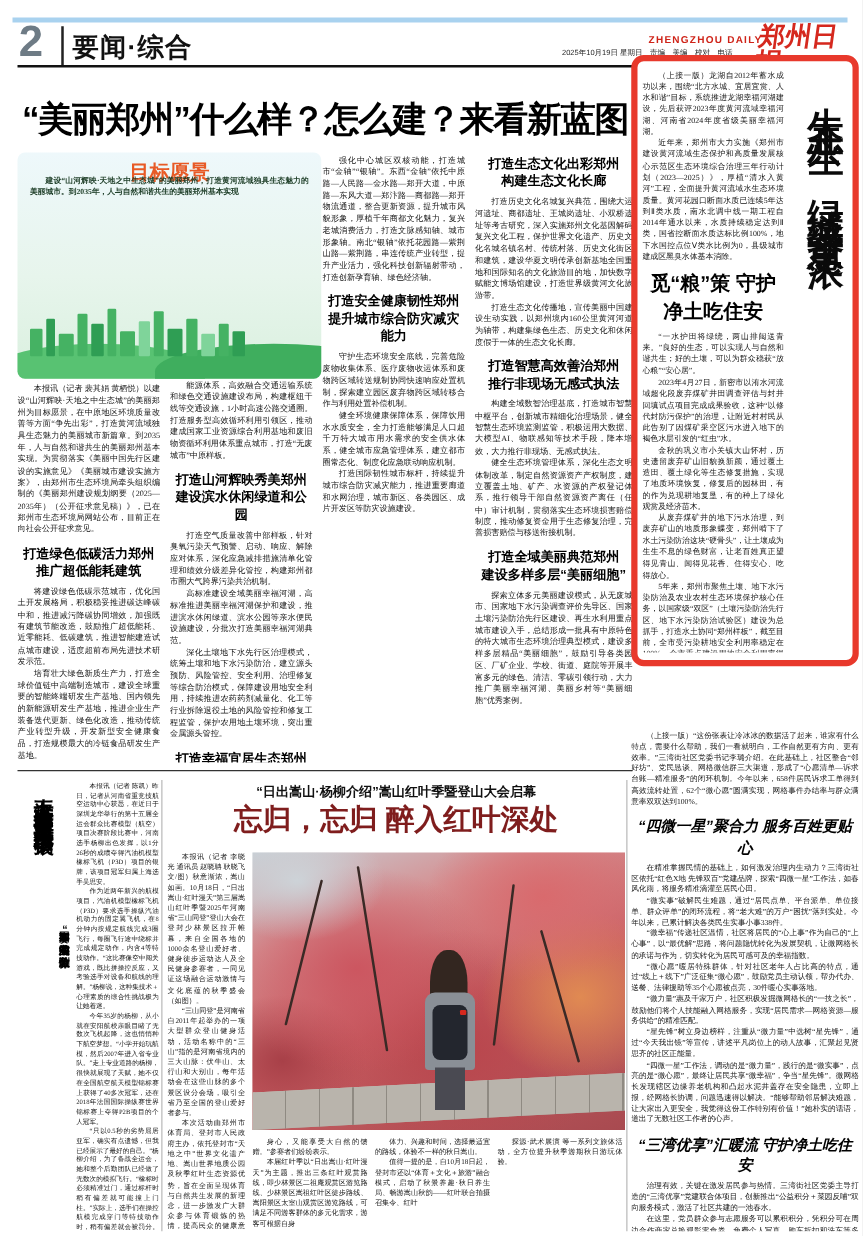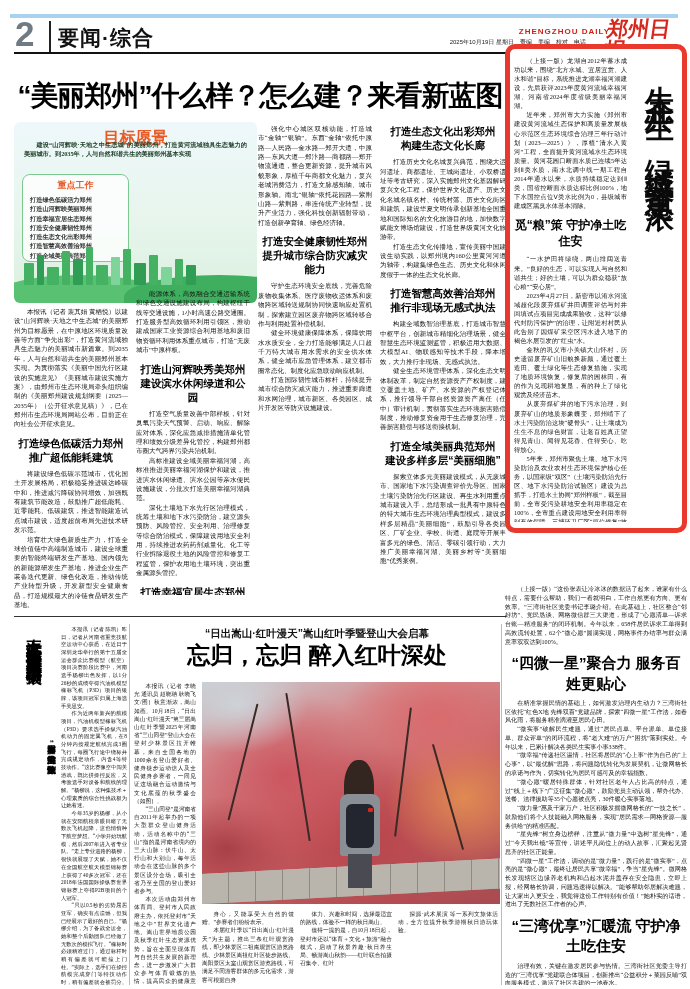--- a/index.html
+++ b/index.html
@@ -38,50 +38,50 @@
   .skyline{left:0;bottom:18px;width:243px;height:40px;display:flex;align-items:flex-end;gap:3px;padding:0 10px;box-sizing:border-box;}
   .skyline span{display:block;background:#45b263;border-radius:1px;}
   .hill1{left:-20px;bottom:-14px;width:170px;height:42px;background:#58c272;border-radius:50% 50% 0 0;}
   .hill2{left:110px;bottom:-16px;width:190px;height:44px;background:#3fae5e;border-radius:50% 50% 0 0;}
   
   .col{overflow:hidden;font-size:6.5px;line-height:1.44;text-align:justify;color:#141414;}
   .col p{margin:0;text-indent:2em;}
   .subhead{font-family:"Liberation Sans",sans-serif;font-weight:bold;text-align:center;font-size:10.5px;
            line-height:1.35;margin:7px 0 5px;white-space:pre-line;text-indent:0;color:#000;}
   .col1{left:14px;top:307px;width:114px;height:306px;}
-  .col2{left:136px;top:289px;width:114px;height:306px;}
+  .col2{left:136px;top:304px;width:114px;height:306px;}
   .col3{left:258px;top:124px;width:114px;height:489px;}
   .col4{left:380px;top:124px;width:126px;height:489px;}
   
   .redbox{left:505px;top:44px;width:182px;height:489px;border:5px solid #e8392c;border-radius:10px;
           box-sizing:border-box;background:#fff;}
   .red-col{left:514px;top:56px;width:113px;height:466px;font-size:6.3px;}
-  .red-subhead{font-size:12px;}
+  .red-subhead{font-size:16px;}
   .vtitle{left:636px;top:62px;height:455px;width:44px;writing-mode:vertical-rl;text-orientation:upright;
           font-family:"Liberation Sans",sans-serif;font-weight:bold;font-size:29px;letter-spacing:9px;color:#0a0a0a;}
   
   .pd-head{left:505px;top:541px;width:182px;text-align:center;font-family:"Liberation Sans",sans-serif;
            font-size:17px;font-weight:bold;line-height:1.18;white-space:pre-line;color:#000;}
   .pd-col{left:505px;top:585px;width:182px;height:400px;font-size:6.1px;}
-  .pd-col .subhead{font-size:15px;}
+  .pd-col .subhead{font-size:12px;font-style:italic;}
   
   .botrule{left:14px;top:616px;width:492px;height:1px;background:#333;}
   .vdiv1{left:129px;top:624px;width:1px;height:361px;background:#bbb;}
   .vdiv2{left:501px;top:624px;width:1px;height:361px;background:#bbb;}
   
   .sp-vtitle{left:14px;top:626px;height:358px;width:30px;writing-mode:vertical-rl;text-orientation:upright;
              font-family:"Liberation Sans",sans-serif;font-weight:bold;font-size:16px;letter-spacing:1.5px;color:#000;}
   .sp-vsub{left:45px;top:738px;height:232px;width:13px;writing-mode:vertical-rl;text-orientation:upright;
            font-family:"Liberation Sans",sans-serif;font-weight:bold;font-size:8.6px;color:#000;}
   .sp-col{left:61px;top:626px;width:66px;height:359px;font-size:5.3px;line-height:1.45;}
   
   .lf-kicker{left:134px;top:627px;width:366px;text-align:center;font-family:"Liberation Sans",sans-serif;
              font-size:10.5px;font-weight:bold;color:#111;}
   .lf-head{left:134px;top:640px;width:366px;text-align:center;font-family:"Liberation Sans",sans-serif;
-           font-size:23px;font-weight:bold;color:#000000;letter-spacing:0;}
+           font-size:23px;font-weight:bold;color:#7f1d1d;letter-spacing:0;}
   .lf-col1{left:134px;top:682px;width:62px;height:303px;font-size:5.7px;}
   .lf-colb{left:202px;top:910px;width:92px;height:75px;font-size:5.7px;}
   .lf-colc{left:300px;top:910px;width:92px;height:75px;font-size:5.7px;}
   .lf-cold{left:398px;top:910px;width:100px;height:75px;font-size:5.7px;}
   
   .photo{left:202px;top:682px;width:298px;height:222px;overflow:hidden;background:
     radial-gradient(100px 70px at 12% 10%,#cdd3d8 0%,rgba(205,211,216,0) 70%),
     radial-gradient(130px 95px at 78% 16%,#d96a6d 0%,rgba(217,106,109,0) 72%),
     radial-gradient(150px 115px at 28% 42%,#cc5660 0%,rgba(204,86,96,0) 72%),
     radial-gradient(110px 95px at 88% 52%,#e08a52 0%,rgba(224,138,82,0) 72%),
@@ -110,32 +110,20 @@
   <div class="abs meta">2025年10月19日 星期日　责编　美编　校对　电话</div>
   <div class="abs ennname">ZHENGZHOU DAILY</div>
   <div class="abs masthead">郑州日报</div>
   <div class="abs hdrule"></div>
 
   <div class="abs headline">“美丽郑州”什么样？怎么建？来看新蓝图</div>
 
   <div class="abs gbox">
     <div class="abs gtitle goal-title">目标愿景</div>
     <div class="abs goal-text">建设“山河辉映·天地之中生态城”的美丽郑州，打造黄河流域独具生态魅力的美丽城市。到2035年，人与自然和谐共生的美丽郑州基本实现</div>
-    <div class="abs subbox workbox">
-      <div class="gtitle">重点工作</div>
-      <div class="worklist">
-          <p>打造绿色低碳活力郑州</p>
-          <p>打造山河辉映美丽郑州</p>
-          <p>打造幸福宜居生态郑州</p>
-          <p>打造安全健康韧性郑州</p>
-          <p>打造生态文化出彩郑州</p>
-          <p>打造智慧高效善治郑州</p>
-          <p>打造全域美丽典范郑州</p>
-        </div>
-    </div>
     <div class="abs hill1"></div>
     <div class="abs hill2"></div>
     <div class="abs skyline">
       <span style="width:10px;height:22px"></span>
         <span style="width:7px;height:30px;background:#2f9e54"></span>
       <span style="width:12px;height:18px"></span>
         <span style="width:8px;height:34px"></span>
       <span style="width:10px;height:26px;background:#2f9e54"></span>
         <span style="width:7px;height:38px"></span>
       <span style="width:12px;height:20px"></span>
@@ -253,21 +241,21 @@
   <div class="abs sp-vsub">赛事如同“空中闯关游戏”惊险刺激</div>
   <div class="abs col sp-col">
     <div>
         <p>本报讯（记者 陈凯）昨日，记者从河南省重竞技航空运动中心获悉，在近日于深圳龙华举行的第十五届全运会群众比赛模型（航空）项目决赛阶段比赛中，河南选手杨柳出色发挥，以1分26秒的成绩夺得汽油机模型橡标飞机（P3D）项目的银牌，该项目冠军归属上海选手吴思安。</p>
         <p>作为近两年新兴的航模项目，汽油机模型橡标飞机（P3D）要求选手操纵汽油机动力的固定翼飞机，在8分钟内按规定航线完成3圈飞行，每圈飞行途中绕标并完成规定动作，内含4等特技动作。“这比赛像空中闯关游戏，既比拼操控反应，又考验选手对设备和航线的理解。”杨柳说，这种集技术＋心理素质的综合性挑战极为让她着迷。</p>
         <p>今年35岁的杨柳，从小就在安阳航校亲眼目睹了无数次飞机起降，这也悄悄种下航空梦想。“小学开始玩航模，然后2007年进入省专业队。”走上专业道路的杨柳，很快就展现了天赋，她不仅在全国航空航天模型锦标赛上获得了40多次冠军，还在2018年法国国际操纵赛世界锦标赛上夺得P2B项目的个人冠军。</p>
         <p>“只以0.5秒的劣势屈居亚军，确实有点遗憾，但我已经展示了最好的自己。”杨柳介绍，为了备战全运会，她和整个后勤团队已经做了无数次的模拟飞行。“橡标时必须精准过门，通过标杆时稍有偏差就可能撞上门柱。”实际上，选手们在操控航模完成穿门等特技动作时，稍有偏差就会被罚分。10月15日进行的该项目第一轮预赛，参赛的20名选手最终只有6人顺利完赛，由此可见这个项目的操作难度。</p>
       </div>
   </div>
 
-  <div class="abs lf-kicker">“日出嵩山·红叶漫天”嵩山红叶季暨登山大会启幕</div>
+  <div class="abs lf-kicker">“日出嵩山·杨柳介绍”嵩山红叶季暨登山大会启幕</div>
   <div class="abs lf-head">忘归，忘归 醉入红叶深处</div>
   <div class="abs col lf-col1">
     <div>
         <p>本报讯（记者 李晓光 通讯员 赵晓聃 耿晓飞 文/图）秋意渐浓，嵩山如画。10月18日，“日出嵩山·红叶漫天”第三届嵩山红叶季暨2025年河南省“三山同登”登山大会在登封少林景区拉开帷幕，来自全国各地的1000余名登山爱好者、健身徒步运动达人及全民健身参赛者，一同见证这场融合运动激情与文化底蕴的秋季盛会（如图）。</p>
         <p>“三山同登”是河南省自2011年起举办的一项大型群众登山健身活动，活动名称中的“三山”指的是河南省境内的三大山脉：伏牛山、太行山和大别山，每年活动会在这些山脉的多个景区设分会场，吸引全省乃至全国的登山爱好者参与。</p>
         <p>本次活动由郑州市体育局、登封市人民政府主办，依托登封市“天地之中”世界文化遗产地、嵩山世界地质公园及秋季红叶生态资源优势，旨在全面呈现体育与自然共生发展的新理念，进一步激发广大群众参与体育锻炼的热情，提高民众的健康意识和身体素质，有效促进文旅体融合发展。</p>
       </div>
   </div>
 
   <div class="abs photo">

